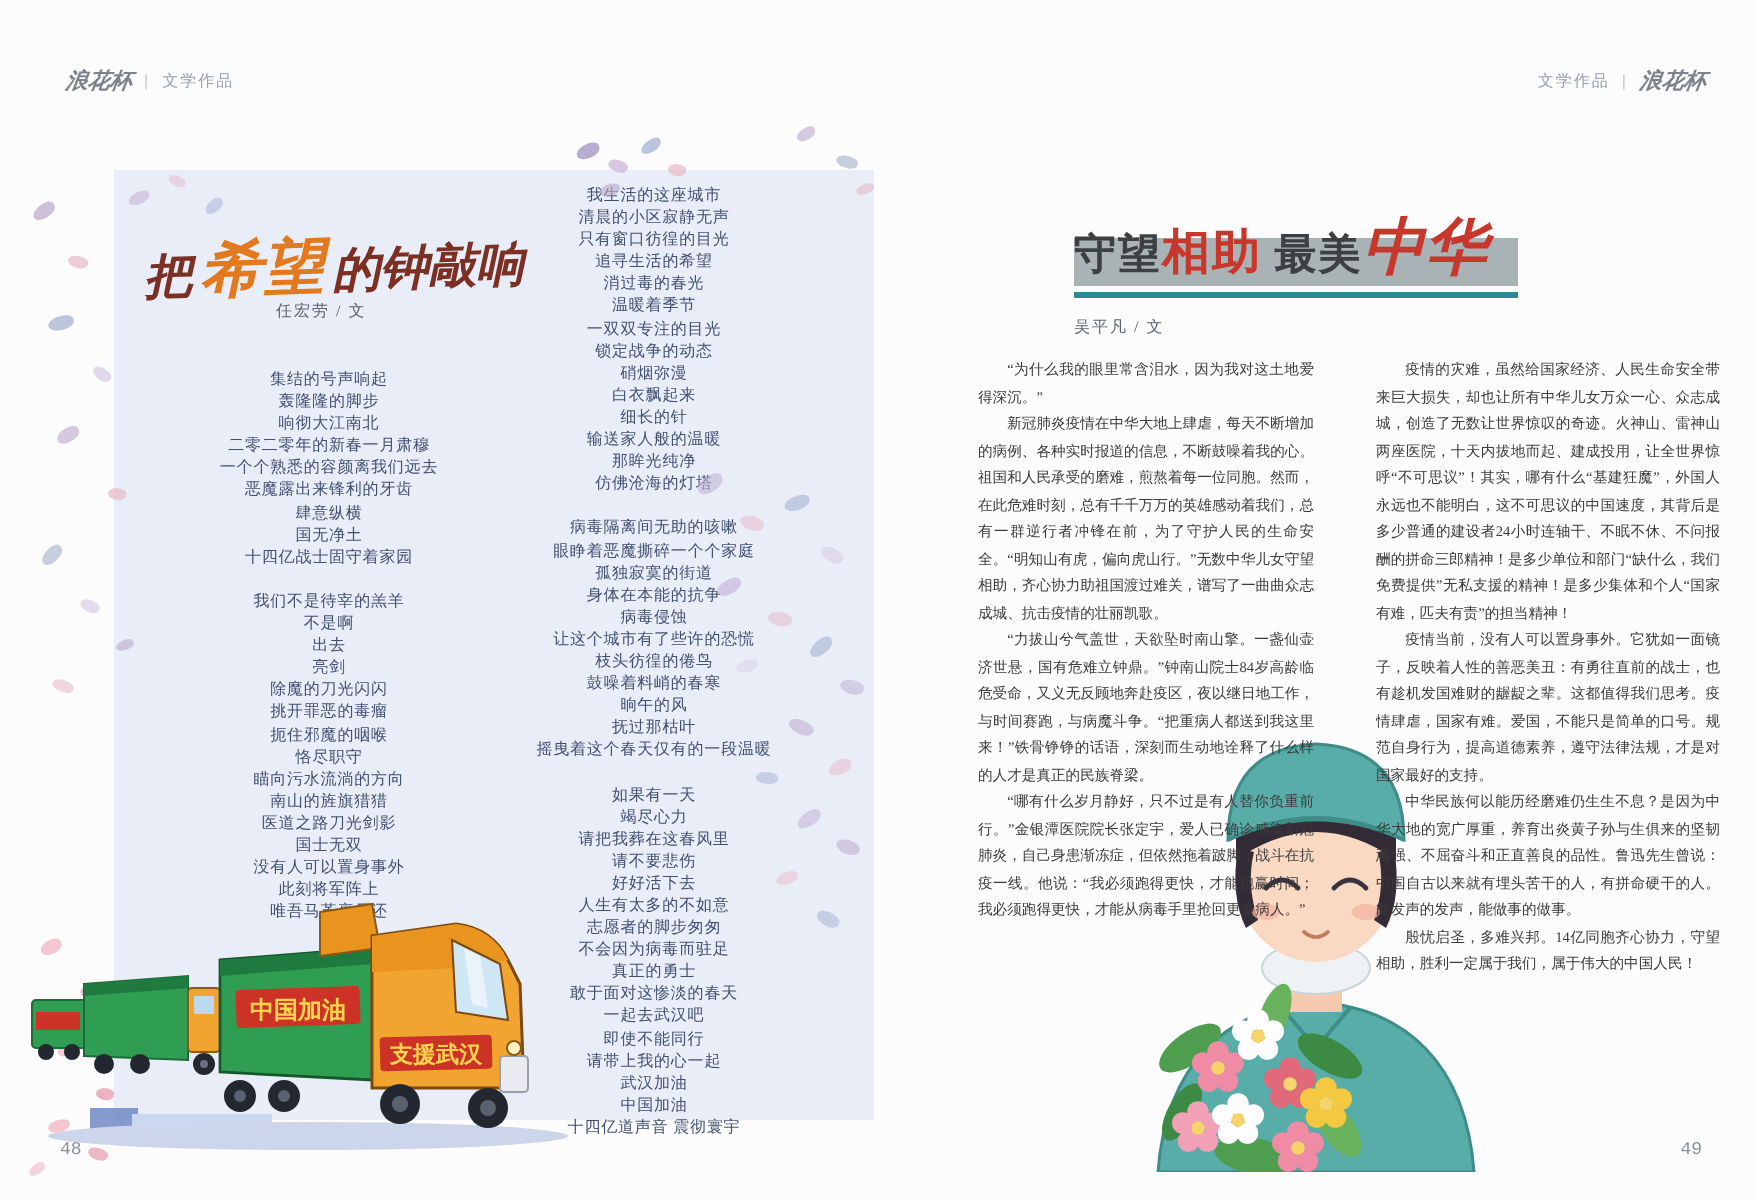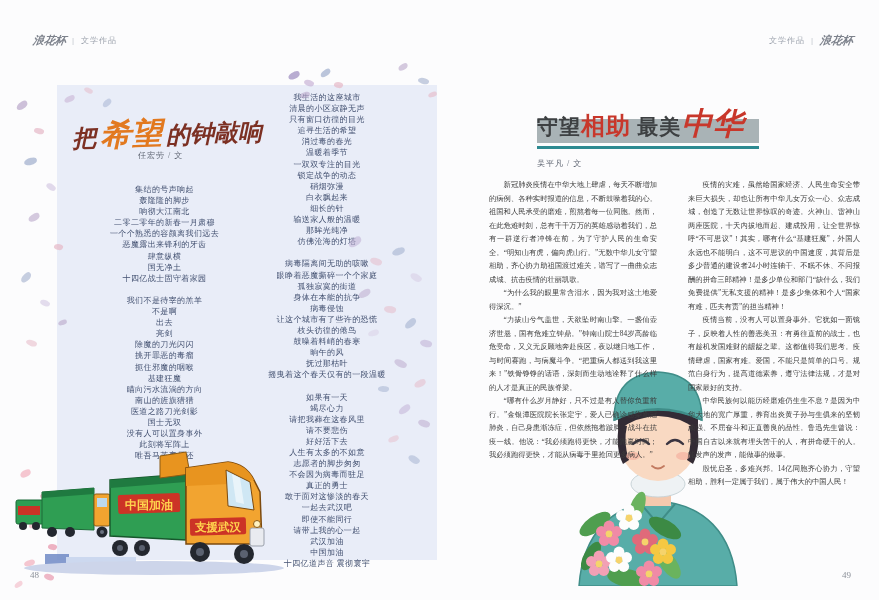--- a/index.html
+++ b/index.html
@@ -7,21 +7,21 @@
   .spread { position:relative; width:879px; height:600px; background:#fcfcfd; overflow:hidden; margin:0 auto; }
 
   
   .hdr { position:absolute; top:33px; font-family:"Liberation Sans",sans-serif; font-size:8px;
          color:#9aa0ab; letter-spacing:1px; display:flex; align-items:center; gap:6px; }
   .hdr-left { left:33px; }
   .hdr-right { right:26px; }
   .logo { font-family:"DejaVu Serif",serif; font-style:italic; font-weight:bold; font-size:11px;
           color:#7d828c; letter-spacing:0; transform:skewX(-8deg); }
   .hdr-div { color:#c2c6cd; }
-  .pageno { position:absolute; bottom:20px; font-family:Liberation Serif, serif; font-size:9px; color:#8b9099; }
+  .pageno { position:absolute; bottom:20px; font-family:Liberation Mono, monospace; font-size:9px; color:#8b9099; }
   .pageno-left { left:30px; }
   .pageno-right { right:28px; }
 
   
   .panel { position:absolute; left:57px; top:85px; width:380px; height:475px; background:#e9edf8; }
   .strip1 { position:absolute; left:45px; top:554px; width:24px; height:11px; background:#7089c6; opacity:.85; }
   .strip2 { position:absolute; left:66px; top:557px; width:70px; height:10px; background:#ccd8ef; }
 
   .petal { position:absolute; border-radius:62% 38% 55% 45%; pointer-events:none; }
 
@@ -93,21 +93,21 @@
       <div>国无净土</div>
       <div>十四亿战士固守着家园</div>
       <div>&nbsp;</div>
       <div>我们不是待宰的羔羊</div>
       <div>不是啊</div>
       <div>出去</div>
       <div>亮剑</div>
       <div>除魔的刀光闪闪</div>
       <div>挑开罪恶的毒瘤</div>
       <div>扼住邪魔的咽喉</div>
-      <div>基建狂魔</div>
+      <div>恪尽职守</div>
       <div>瞄向污水流淌的方向</div>
       <div>南山的旌旗猎猎</div>
       <div>医道之路刀光剑影</div>
       <div>国士无双</div>
       <div>没有人可以置身事外</div>
       <div>此刻将军阵上</div>
       <div>唯吾马革裹尸还</div>
     </div>
   <div class="poem-col poem-col-2">
       <div>我生活的这座城市</div>
@@ -211,22 +211,22 @@
   </div>
 
   <div class="rt-band"></div>
   <div class="rt-line"></div>
   <div class="rt-text">
     <span class="rt-dark">守望</span><span class="rt-red">相助</span><span class="rt-dark"> 最美</span><span class="rt-red-big">中华</span>
   </div>
   <div class="rt-author">吴平凡 / 文</div>
 
   <div class="art-col art-col-1">
+    <p>“为什么我的眼里常含泪水，因为我对这土地爱得深沉。”</p>
     <p>新冠肺炎疫情在中华大地上肆虐，每天不断增加的病例、各种实时报道的信息，不断鼓噪着我的心。祖国和人民承受的磨难，煎熬着每一位同胞。然而，在此危难时刻，总有千千万万的英雄感动着我们，总有一群逆行者冲锋在前，为了守护人民的生命安全。“明知山有虎，偏向虎山行。”无数中华儿女守望相助，齐心协力助祖国渡过难关，谱写了一曲曲众志成城、抗击疫情的壮丽凯歌。</p>
-    <p>“为什么我的眼里常含泪水，因为我对这土地爱得深沉。”</p>
     <p>“力拔山兮气盖世，天欲坠时南山擎。一盏仙壶济世悬，国有危难立钟鼎。”钟南山院士84岁高龄临危受命，又义无反顾地奔赴疫区，夜以继日地工作，与时间赛跑，与病魔斗争。“把重病人都送到我这里来！”铁骨铮铮的话语，深刻而生动地诠释了什么样的人才是真正的民族脊梁。</p>
     <p>“哪有什么岁月静好，只不过是有人替你负重前行。”金银潭医院院长张定宇，爱人已确诊感染新冠肺炎，自己身患渐冻症，但依然拖着跛脚，战斗在抗疫一线。他说：“我必须跑得更快，才能跑赢时间；我必须跑得更快，才能从病毒手里抢回更多病人。”</p>
   </div>
 
   <div class="art-col art-col-2">
     <p>疫情的灾难，虽然给国家经济、人民生命安全带来巨大损失，却也让所有中华儿女万众一心、众志成城，创造了无数让世界惊叹的奇迹。火神山、雷神山两座医院，十天内拔地而起、建成投用，让全世界惊呼“不可思议”！其实，哪有什么“基建狂魔”，外国人永远也不能明白，这不可思议的中国速度，其背后是多少普通的建设者24小时连轴干、不眠不休、不问报酬的拼命三郎精神！是多少单位和部门“缺什么，我们免费提供”无私支援的精神！是多少集体和个人“国家有难，匹夫有责”的担当精神！</p>
     <p>疫情当前，没有人可以置身事外。它犹如一面镜子，反映着人性的善恶美丑：有勇往直前的战士，也有趁机发国难财的龌龊之辈。这都值得我们思考。疫情肆虐，国家有难。爱国，不能只是简单的口号。规范自身行为，提高道德素养，遵守法律法规，才是对国家最好的支持。</p>
     <p>中华民族何以能历经磨难仍生生不息？是因为中华大地的宽广厚重，养育出炎黄子孙与生俱来的坚韧顽强、不屈奋斗和正直善良的品性。鲁迅先生曾说：中国自古以来就有埋头苦干的人，有拼命硬干的人。能发声的发声，能做事的做事。</p>
     <p class="narrow-l">殷忧启圣，多难兴邦。14亿同胞齐心协力，守望相助，胜利一定属于我们，属于伟大的中国人民！</p>
   </div>

